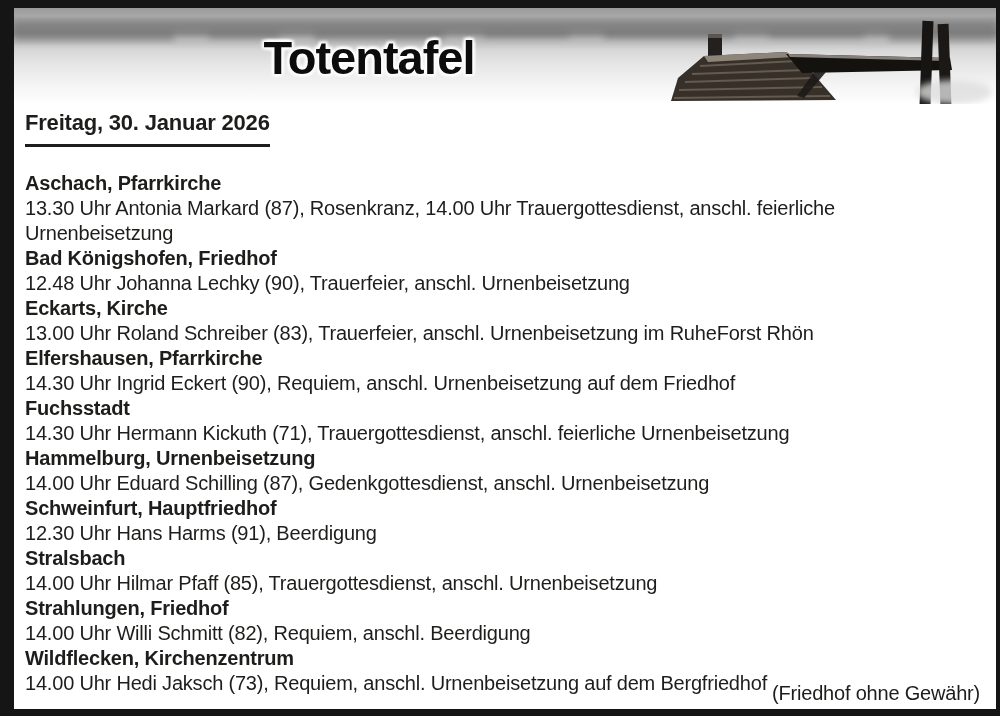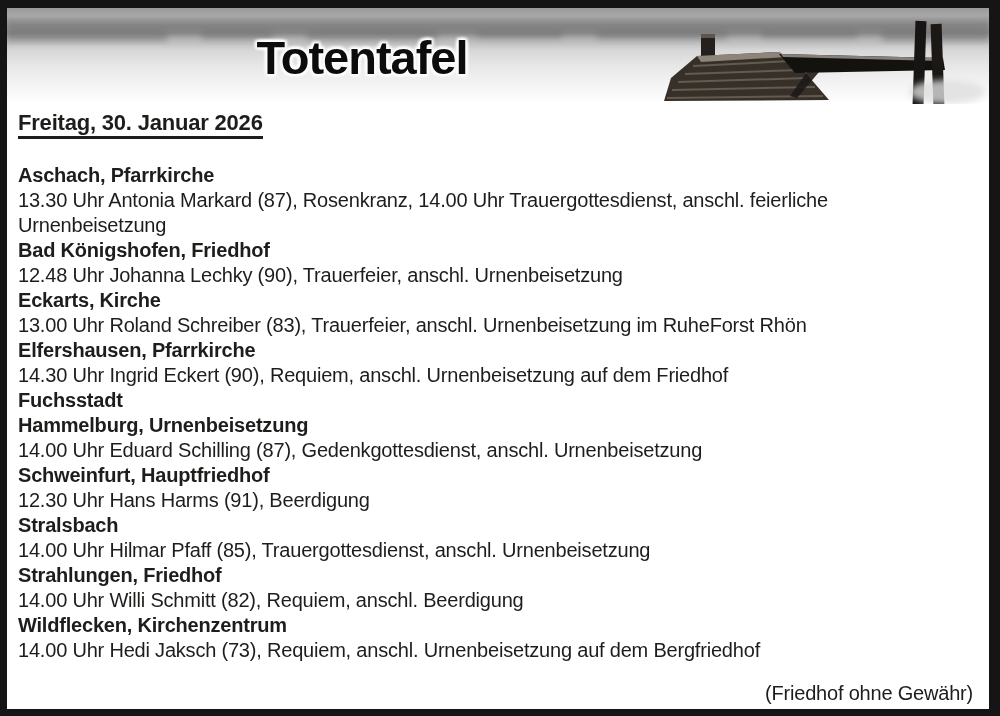--- a/index.html
+++ b/index.html
@@ -10,21 +10,21 @@
     width: 1000px;
   }
   .page {
     position: relative;
     width: 1000px;
     height: 716px;
     background: #151515;
   }
   .inner {
     position: absolute;
-    top: 8px; left: 7px;
+    top: 8px; left: 14px;
     width: 982px; height: 701px;
     background: #0f766e;
   }
   
   .photo-header {
     position: relative;
     width: 982px; height: 96px;
     overflow: hidden;
   }
   .photo-header svg { display: block; width: 982px; height: 96px; }
@@ -53,21 +53,21 @@
     line-height: 25px;
     letter-spacing: -0.2px;
     overflow: hidden;
   }
   .date-heading {
     display: inline-block;
     font-size: 22px;
     font-weight: bold;
     line-height: 26px;
     border-bottom: 3px solid #1d1d1b;
-    padding-bottom: 0px;
+    padding-bottom: 8px;
     margin-bottom: 24px;
   }
   .entries { display: block; }
   .entry-location { font-weight: bold; }
   .entry-details { font-weight: normal; }
   .disclaimer {
     position: absolute;
     right: 16px;
     bottom: 4px;
     font-size: 20px;
@@ -148,20 +148,21 @@
       <div class="entries">
           <div class="entry-location">Aschach, Pfarrkirche</div>
           <div class="entry-details">13.30 Uhr Antonia Markard (87), Rosenkranz, 14.00 Uhr Trauergottesdienst, anschl. feierliche Urnenbeisetzung</div>
           <div class="entry-location">Bad Königshofen, Friedhof</div>
           <div class="entry-details">12.48 Uhr Johanna Lechky (90), Trauerfeier, anschl. Urnenbeisetzung</div>
           <div class="entry-location">Eckarts, Kirche</div>
           <div class="entry-details">13.00 Uhr Roland Schreiber (83), Trauerfeier, anschl. Urnenbeisetzung im RuheForst Rhön</div>
           <div class="entry-location">Elfershausen, Pfarrkirche</div>
           <div class="entry-details">14.30 Uhr Ingrid Eckert (90), Requiem, anschl. Urnenbeisetzung auf dem Friedhof</div>
           <div class="entry-location">Fuchsstadt</div>
+          <div class="entry-details">14.30 Uhr Hermann Kickuth (71), Trauergottesdienst, anschl. feierliche Urnenbeisetzung</div>
           <div class="entry-location">Hammelburg, Urnenbeisetzung</div>
           <div class="entry-details">14.00 Uhr Eduard Schilling (87), Gedenkgottesdienst, anschl. Urnenbeisetzung</div>
           <div class="entry-location">Schweinfurt, Hauptfriedhof</div>
           <div class="entry-details">12.30 Uhr Hans Harms (91), Beerdigung</div>
           <div class="entry-location">Stralsbach</div>
           <div class="entry-details">14.00 Uhr Hilmar Pfaff (85), Trauergottesdienst, anschl. Urnenbeisetzung</div>
           <div class="entry-location">Strahlungen, Friedhof</div>
           <div class="entry-details">14.00 Uhr Willi Schmitt (82), Requiem, anschl. Beerdigung</div>
           <div class="entry-location">Wildflecken, Kirchenzentrum</div>
           <div class="entry-details">14.00 Uhr Hedi Jaksch (73), Requiem, anschl. Urnenbeisetzung auf dem Bergfriedhof</div>

